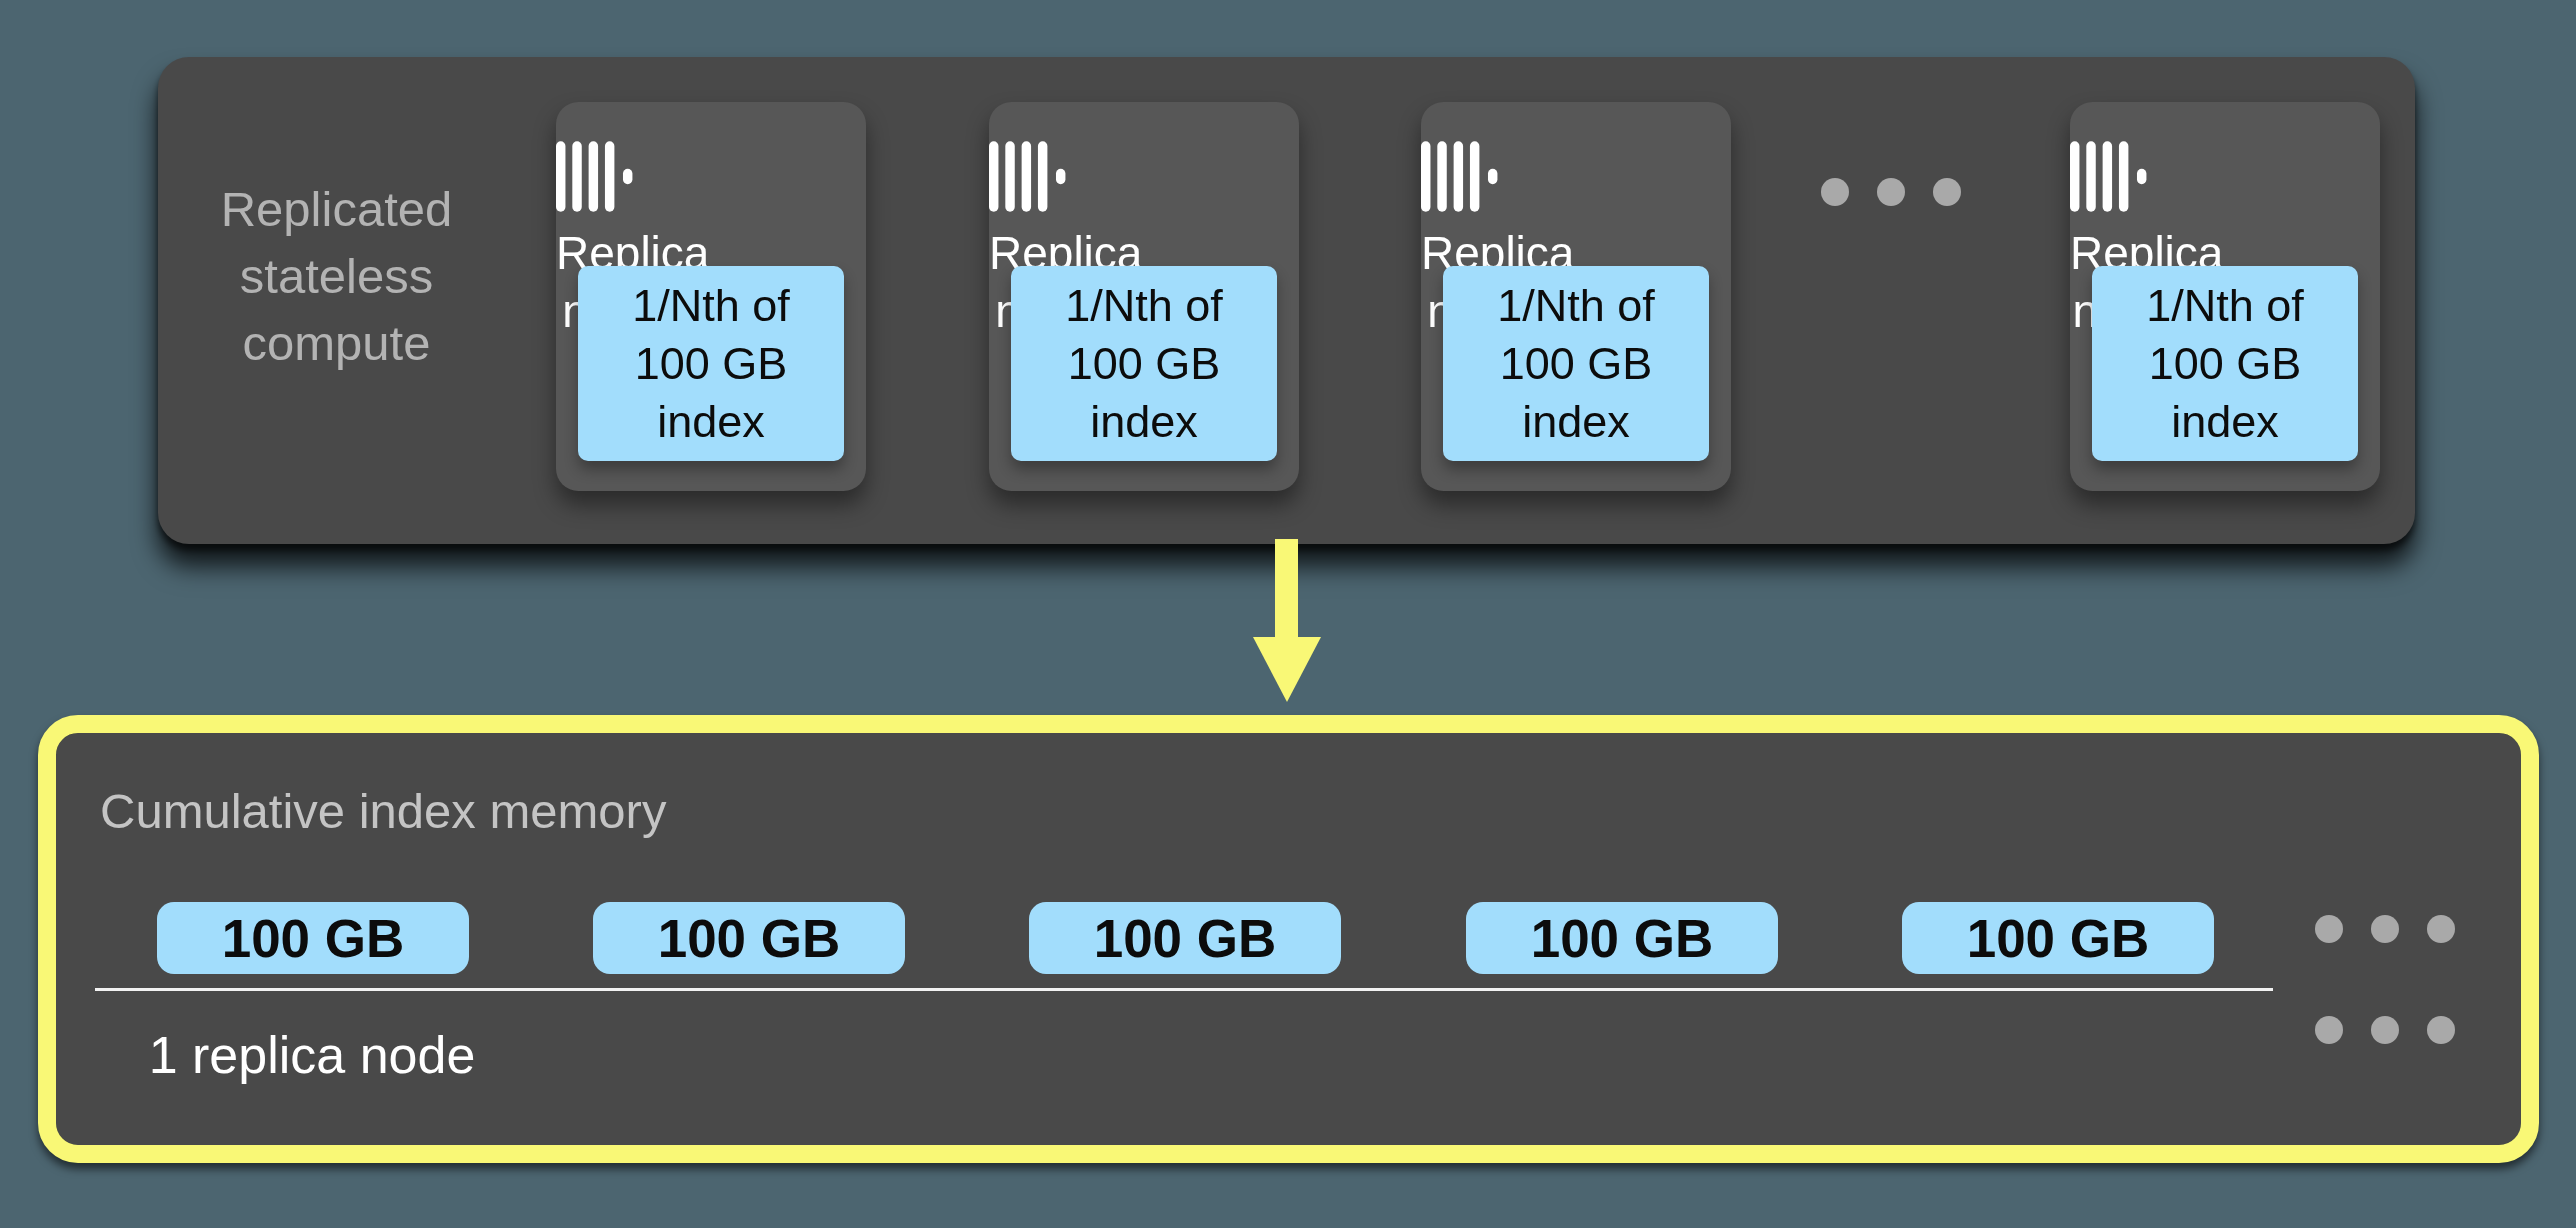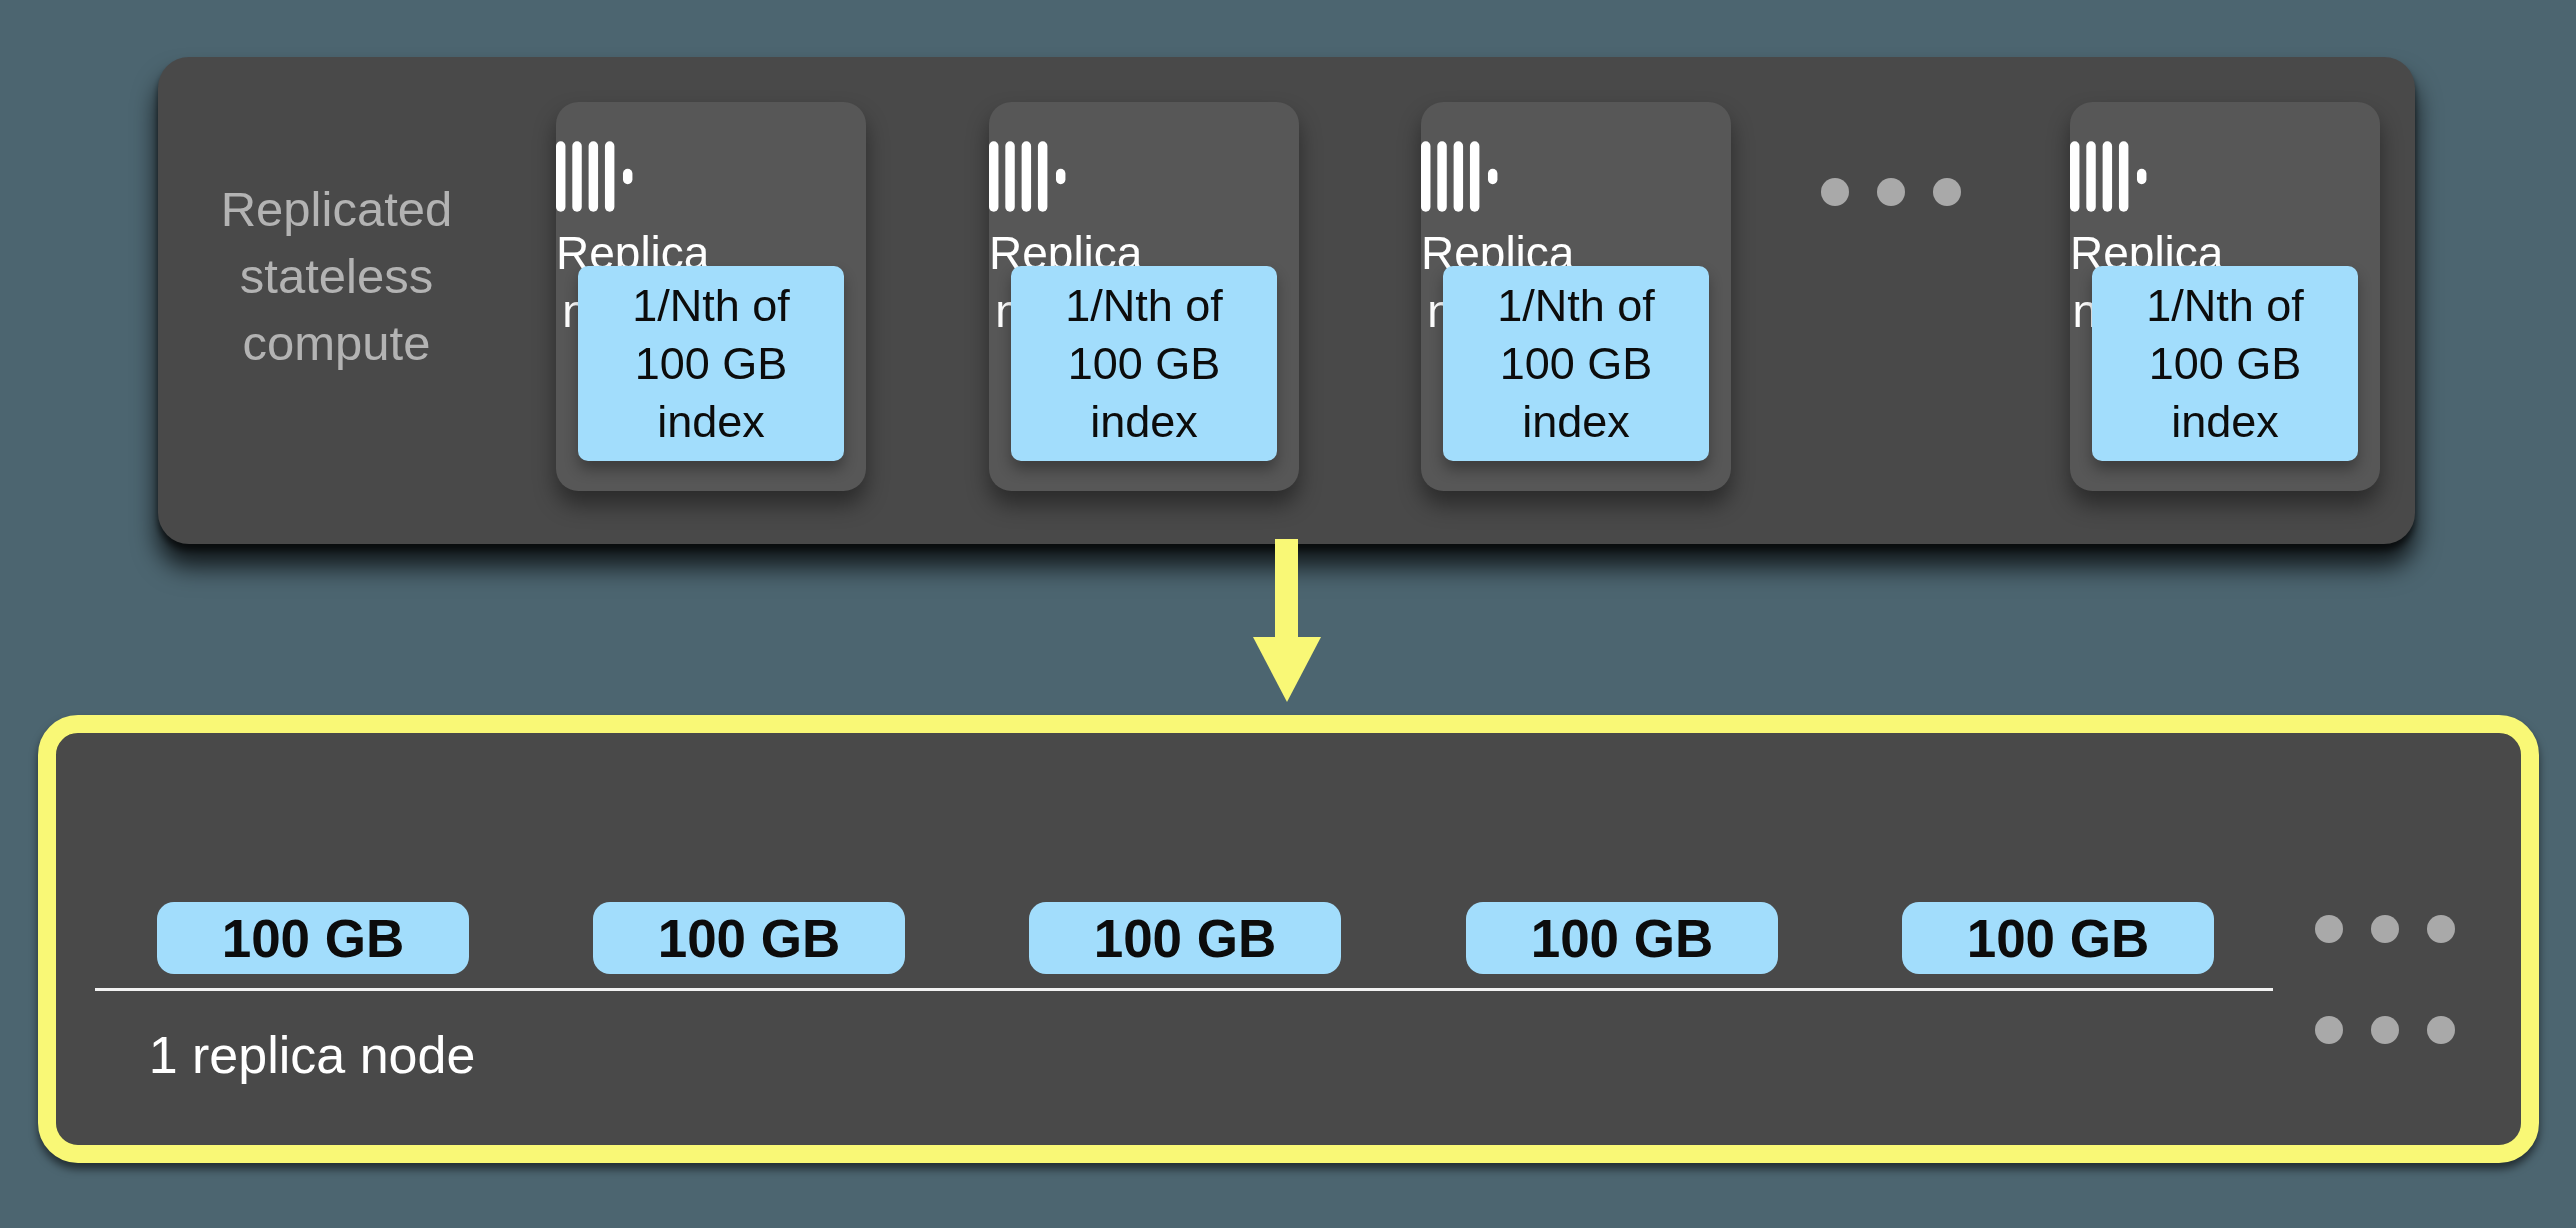--- a/index.html
+++ b/index.html
@@ -205,20 +205,21 @@
     </div>
   </section>
 
   <div class="down-arrow">
     <div class="arrow-stem"></div>
     <div class="arrow-head"></div>
   </div>
 
   <section class="bottom-panel">
 
+    <div class="panel-title">Cumulative index memory</div>
 
     <div class="baseline"></div>
 
     <div class="memory-badge mb-0">100 GB</div>
     <div class="memory-badge mb-1">100 GB</div>
     <div class="memory-badge mb-2">100 GB</div>
     <div class="memory-badge mb-3">100 GB</div>
     <div class="memory-badge mb-4">100 GB</div>
 
     <div class="memory-label ml-0">1 replica node</div>

